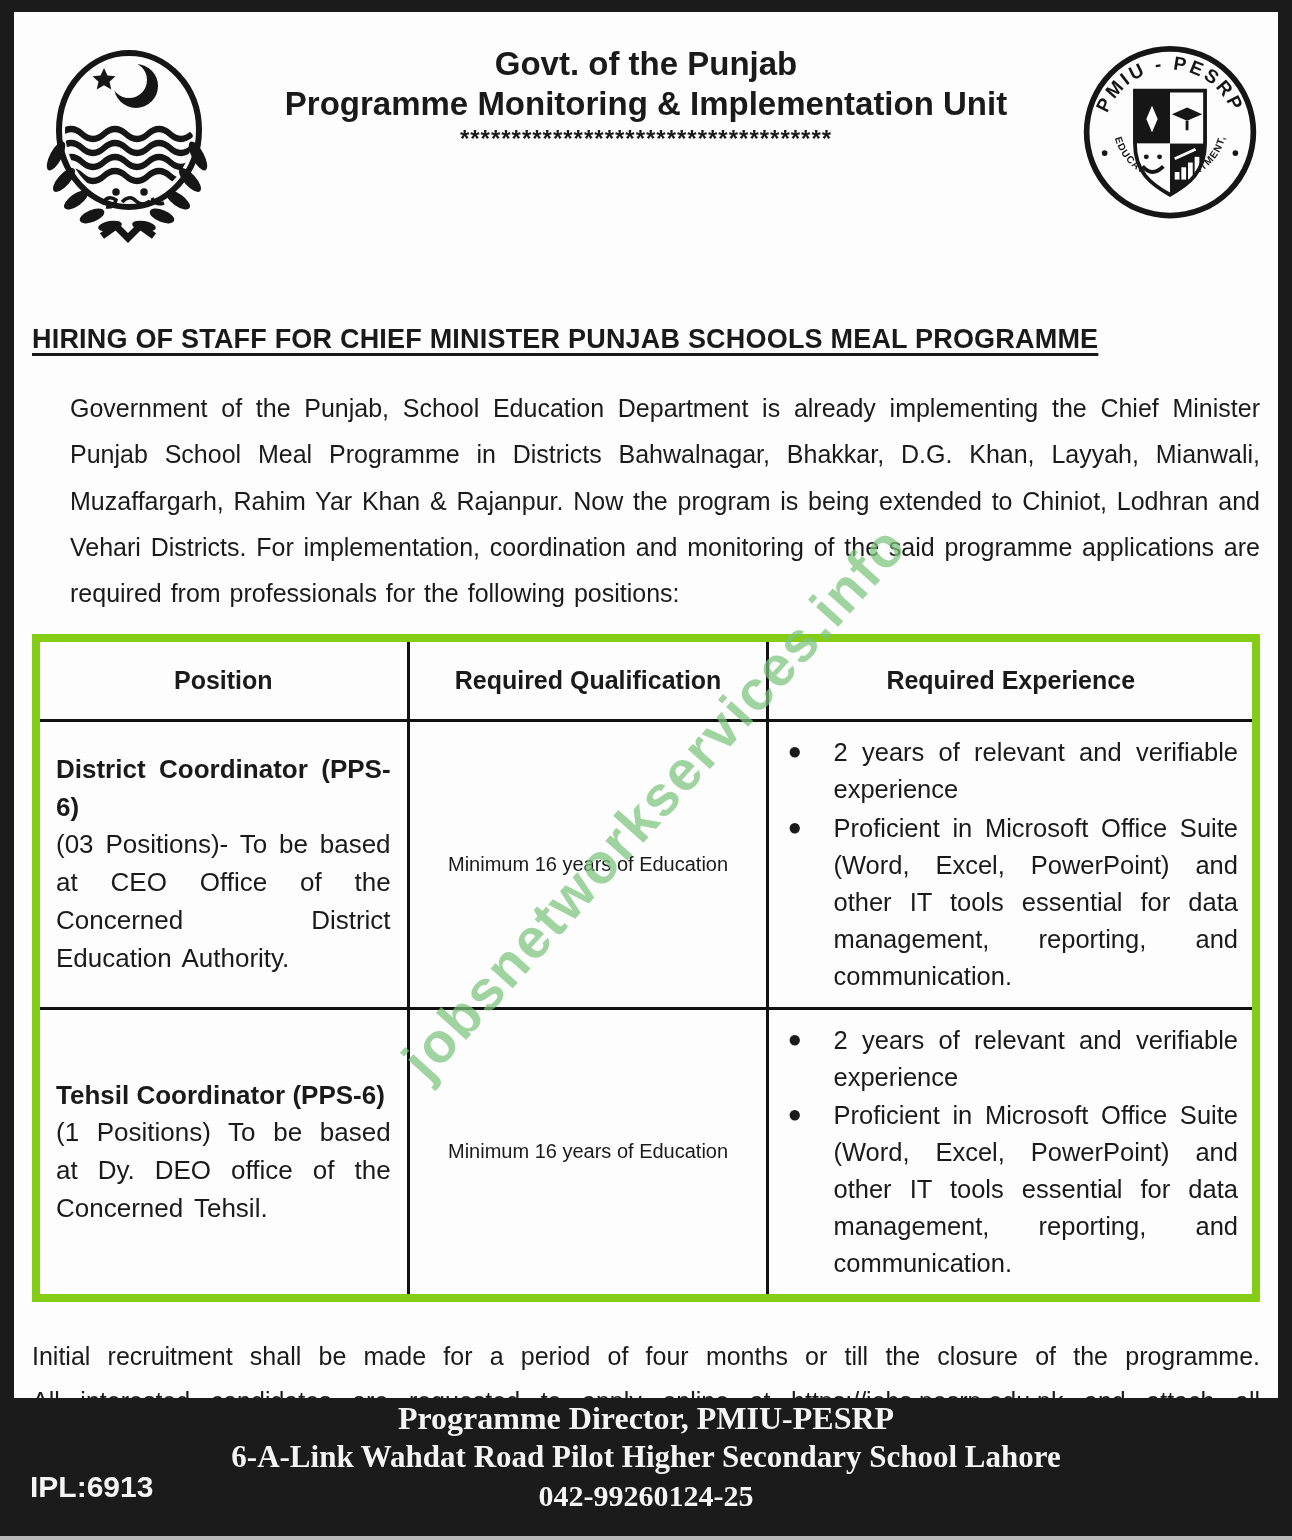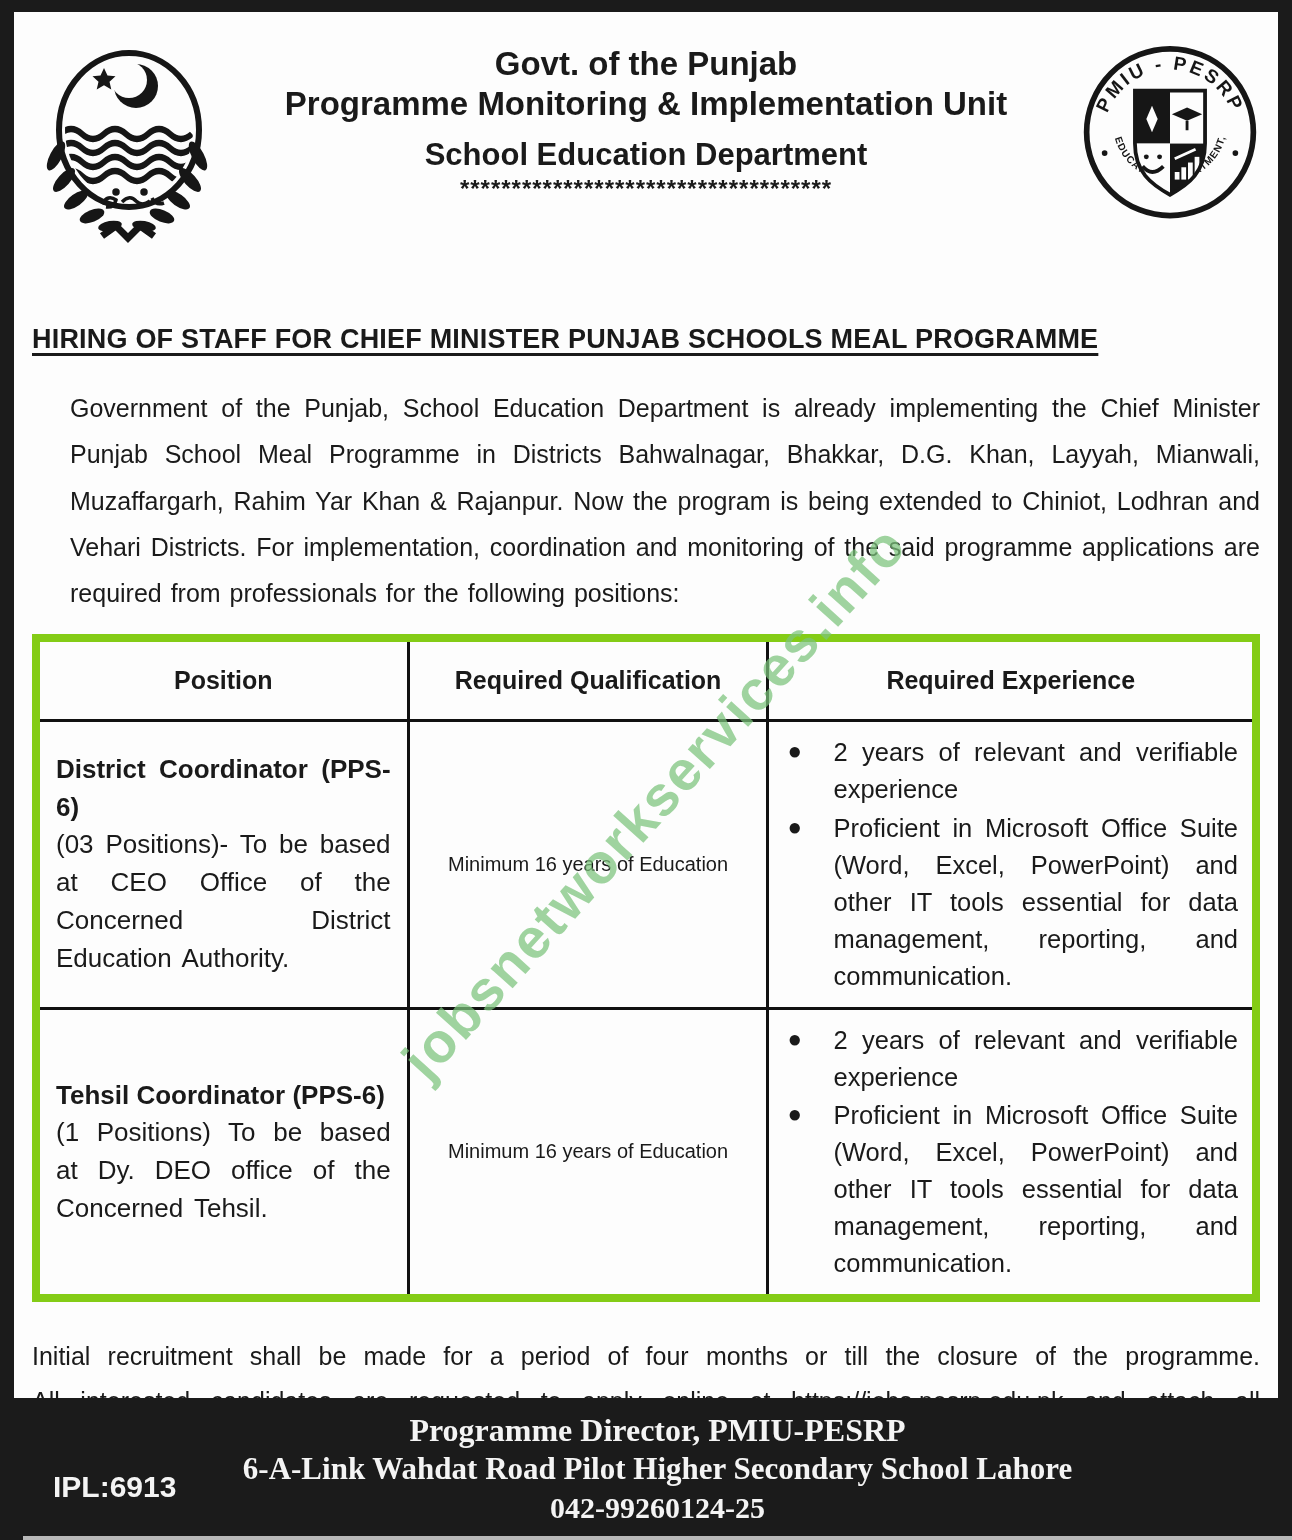--- a/index.html
+++ b/index.html
@@ -68,21 +68,21 @@
   .watermark {
     position: absolute; left: 640px; top: 790px;
     transform: translate(-50%,-50%) rotate(-48deg);
     font-size: 56px; font-weight: 600; letter-spacing: 2px;
     opacity: 0.72; white-space: nowrap; pointer-events: none;
   }
   
   .footer {
     position: absolute; left: 0; right: 0; bottom: 0; height: 142px;
     background: #1b1b1b; color: #f4f4f4;
-    text-align: center; padding-top: 12px; margin-left: 23px;
+    text-align: center; padding-top: 0;
   }
   .footer-line { font-family: "Liberation Serif", serif; font-weight: 700; }
   .footer-line.l1 { font-size: 32px; line-height: 1.25; }
   .footer-line.l2 { font-size: 31px; line-height: 1.25; }
   .footer-line.l3 { font-size: 30px; line-height: 1.25; }
   .ipl-code {
     position: absolute; left: 30px; bottom: 36px;
     font-size: 30px; font-weight: 700; font-family: "Liberation Sans", sans-serif;
   }
   .footer-strip { position: absolute; left: 0; right: 0; bottom: 0; height: 4px; background: #b9b9b9; }
@@ -142,21 +142,20 @@
             <path d="M120 160 q4 8 12 5"></path>
             <circle cx="84" cy="154" r="2" fill="#161616"></circle>
             <circle cx="112" cy="154" r="2" fill="#161616"></circle>
           </g>
         </svg>
       </div>
 
       <div class="header-center">
         <div class="org-line">Govt. of the Punjab</div>
         <div class="org-line">Programme Monitoring &amp; Implementation Unit</div>
-        <div class="dept-line">School Education Department</div>
         <div class="stars-line">************************************</div>
       </div>
 
       <div class="logo-box" style="text-align:right">
         <svg width="180" height="196" viewBox="0 0 190 200">
           <defs>
             <path id="arcTop" d="M 25 100 A 70 70 0 0 1 165 100"></path>
             <path id="arcBottom" d="M 36 98 A 60 60 0 0 0 154 98"></path>
             <clipPath id="shieldClip">
               <path d="M58 52 h74 v56 c0 30 -17 43 -37 54 c-20 -11 -37 -24 -37 -54 z"></path>

